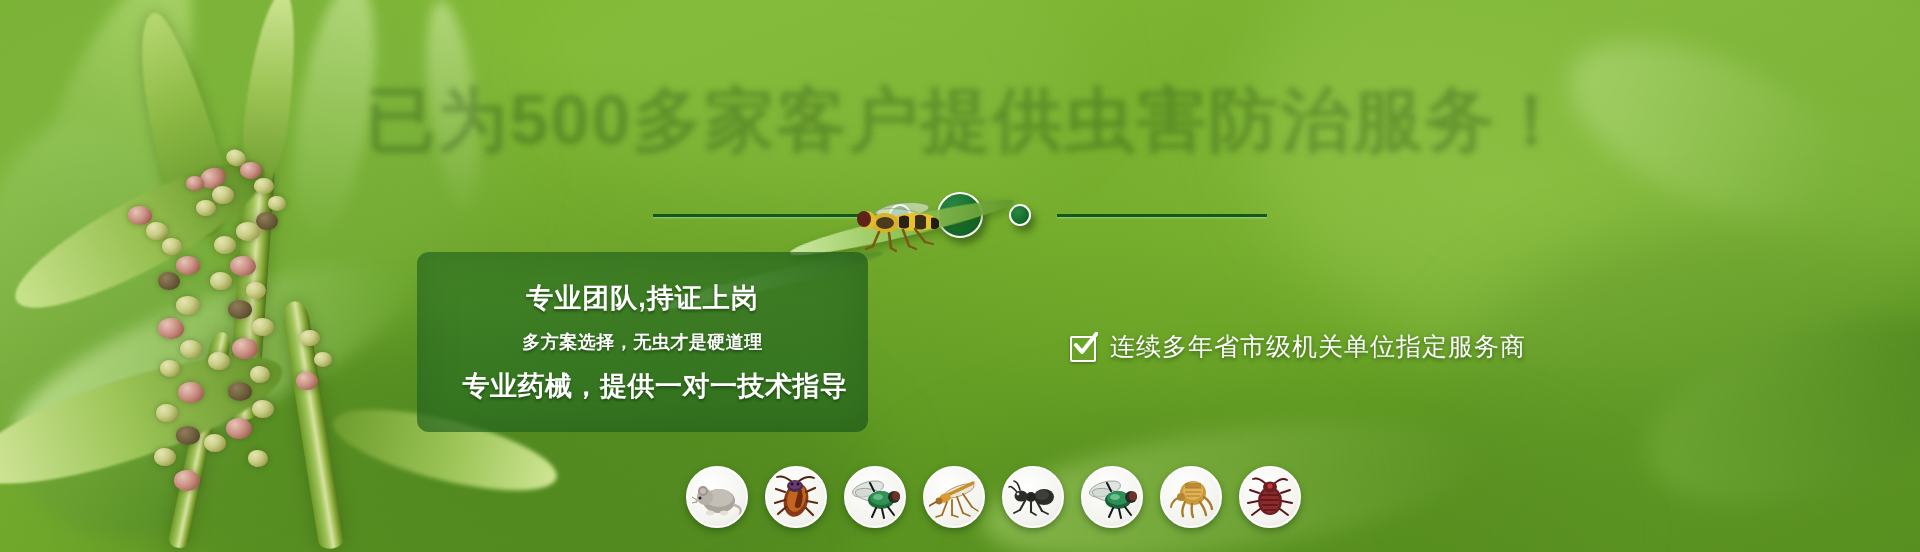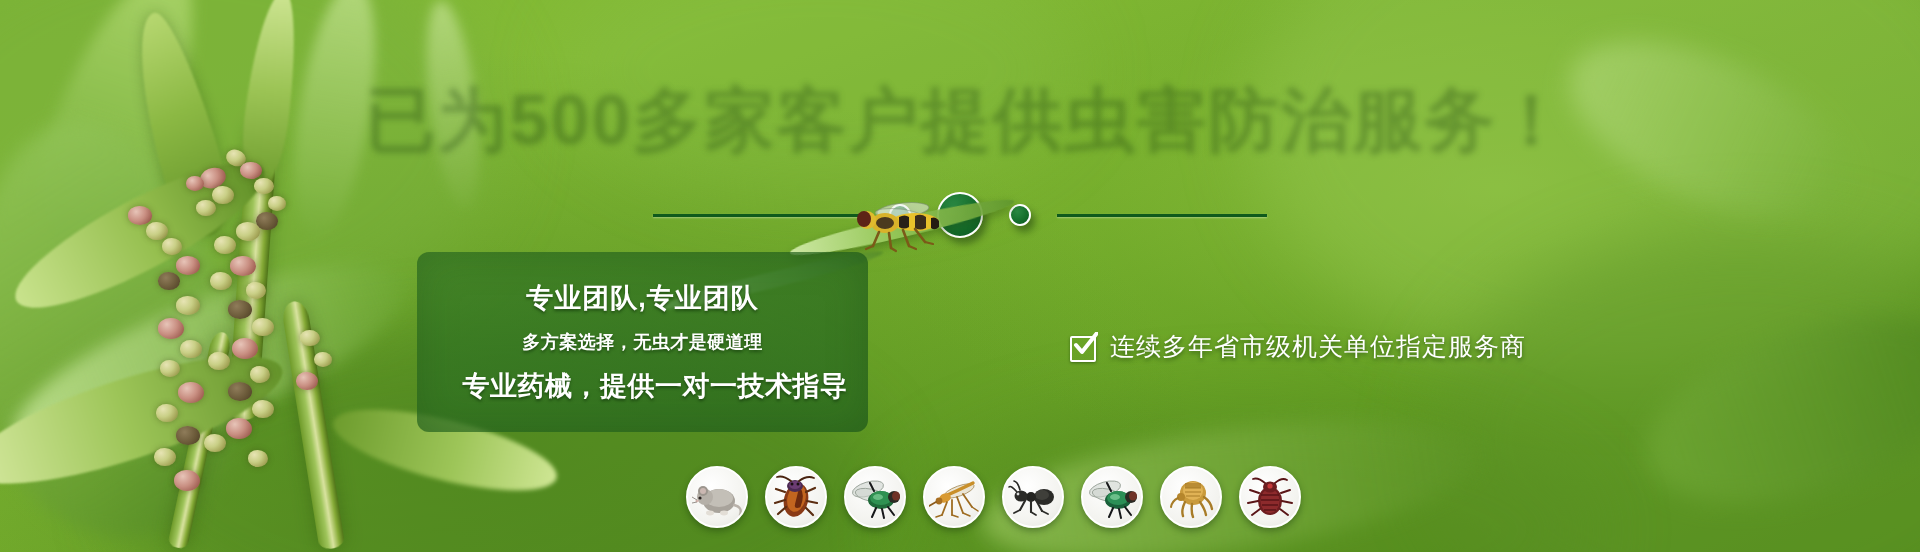--- a/index.html
+++ b/index.html
@@ -243,21 +243,21 @@
 
       <circle cx="22" cy="22" r="9" fill="#e0bb2e"></circle>
       <ellipse cx="19" cy="21" rx="7" ry="8" fill="#5d2417"></ellipse>
 
       <path d="M34 34 l-6 14 M44 35 l2 15 M58 32 l6 16 M70 31 l10 13" stroke="#7b5a18" stroke-width="2.6" fill="none" stroke-linecap="round"></path>
       <path d="M28 48 l-7 3 M46 50 l5 3 M64 48 l7 3 M80 44 l8 2" stroke="#7b5a18" stroke-width="2.2" fill="none" stroke-linecap="round"></path>
     </g>
   </svg>
 
   <div class="panel">
-    <div class="line l1">专业团队,专业团队</div>
+    <div class="line l1">专业团队,持证上岗</div>
     <div class="line l2">多方案选择，无虫才是硬道理</div>
     <div class="line l3">专业药械，提供一对一技术指导</div>
   </div>
 
   <div class="bullets">
     <div class="bullet">
       <span class="chk">
         <span class="box"></span>
         <svg class="tick" viewBox="0 0 26 26">
             <path d="M4 13 L10 20 L25 1" stroke="#ffffff" stroke-width="4" fill="none" stroke-linecap="round" stroke-linejoin="round"></path>

